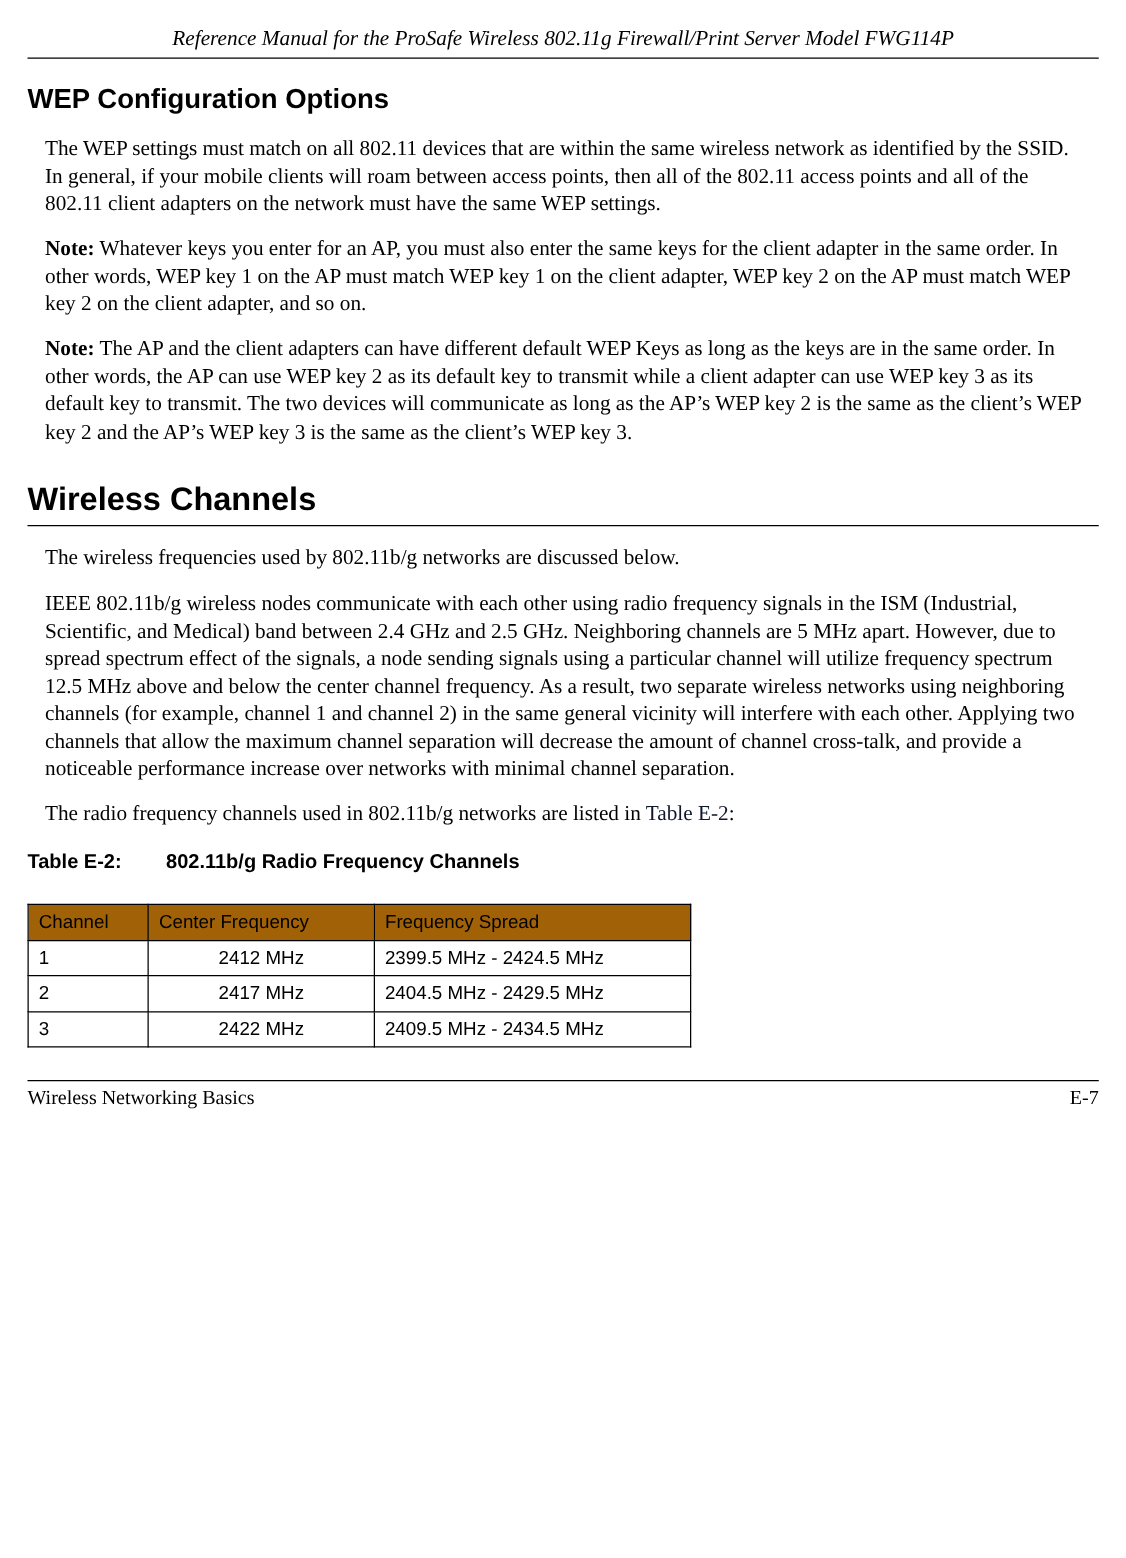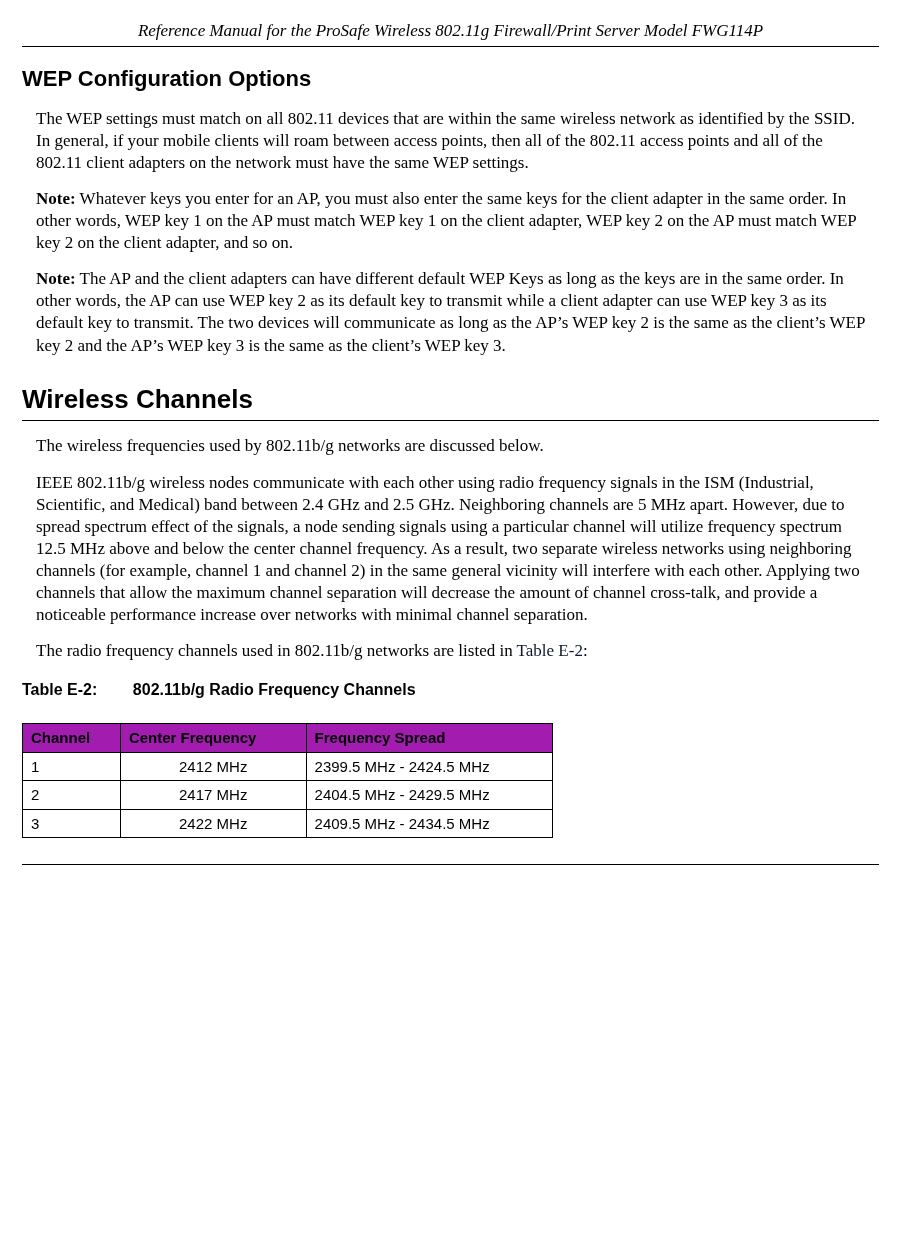--- a/index.html
+++ b/index.html
@@ -47,22 +47,22 @@
     width: 62%;
   }
   .freq-table th, .freq-table td {
     border: 1px solid #000;
     padding: 4px 8px;
     text-align: left;
     font-family: Arial, Helvetica, sans-serif;
     font-size: 15px;
   }
   .freq-table th {
-    background: #a21caf;
-    font-weight: bold;
+    background: #a16207;
+    font-weight: normal;
   }
   .freq-table td.center { text-align: center; }
   .footer {
     margin-top: 26px;
     border-top: 1.5px solid #000;
     padding-top: 4px;
     font-size: 16px;
   }
   .footer-row {
     display: flex;
@@ -126,13 +126,17 @@
     </tr>
     <tr>
       <td>3</td>
       <td class="center">2422 MHz</td>
       <td>2409.5 MHz - 2434.5 MHz</td>
     </tr>
   </tbody>
 </table>
 
 <div class="footer">
+  <div class="footer-row">
+    <span>Wireless Networking Basics</span>
+    <span>E-7</span>
+  </div>
 </div>
 
 </body></html>

